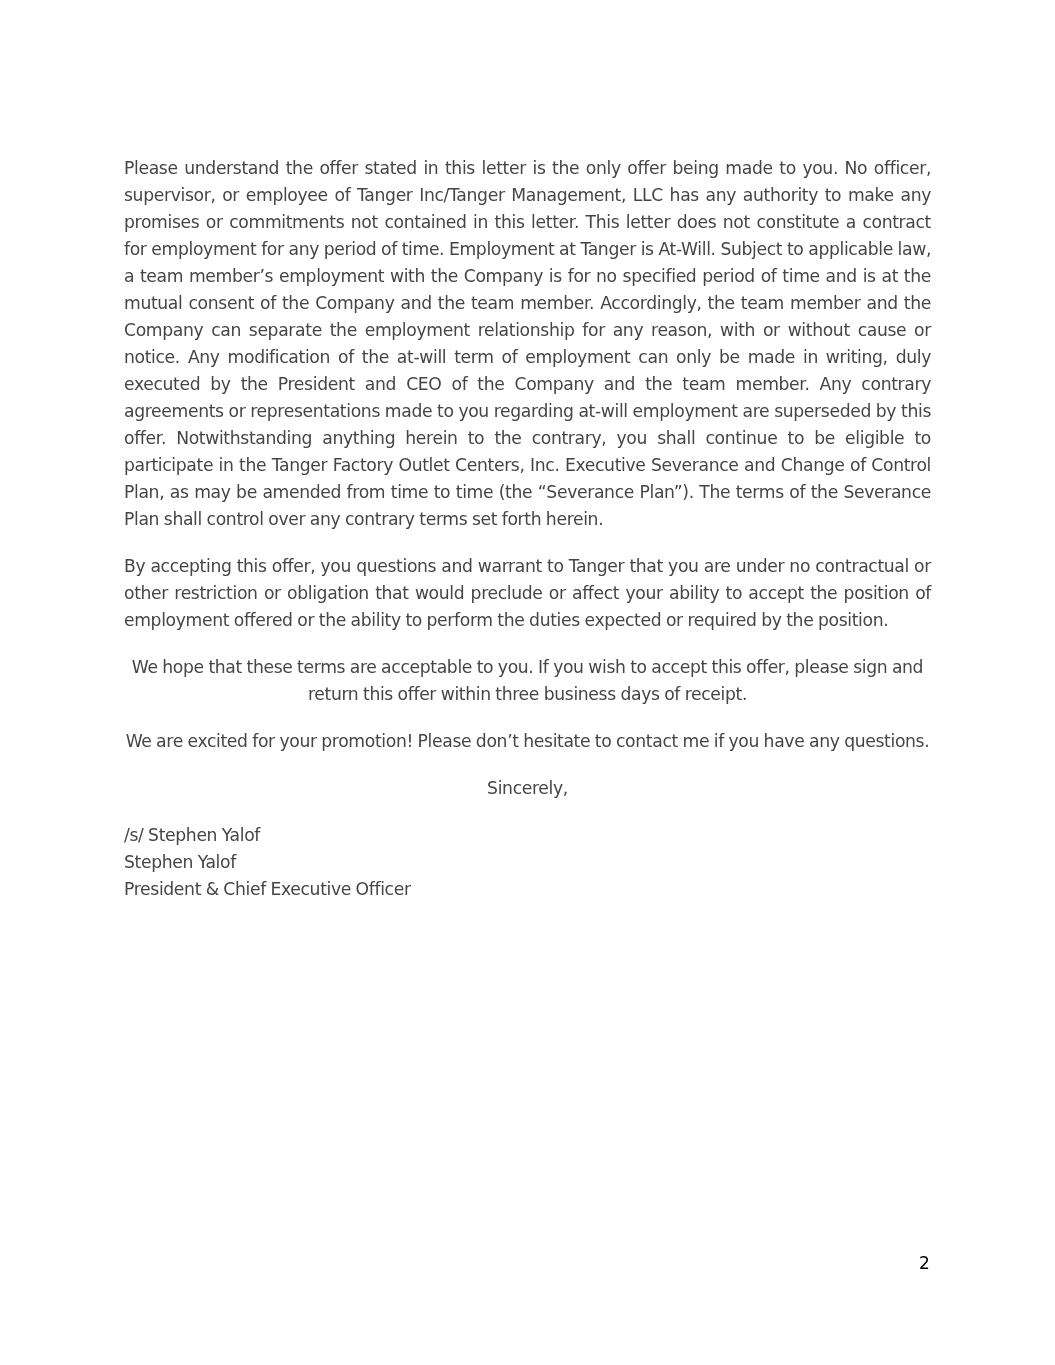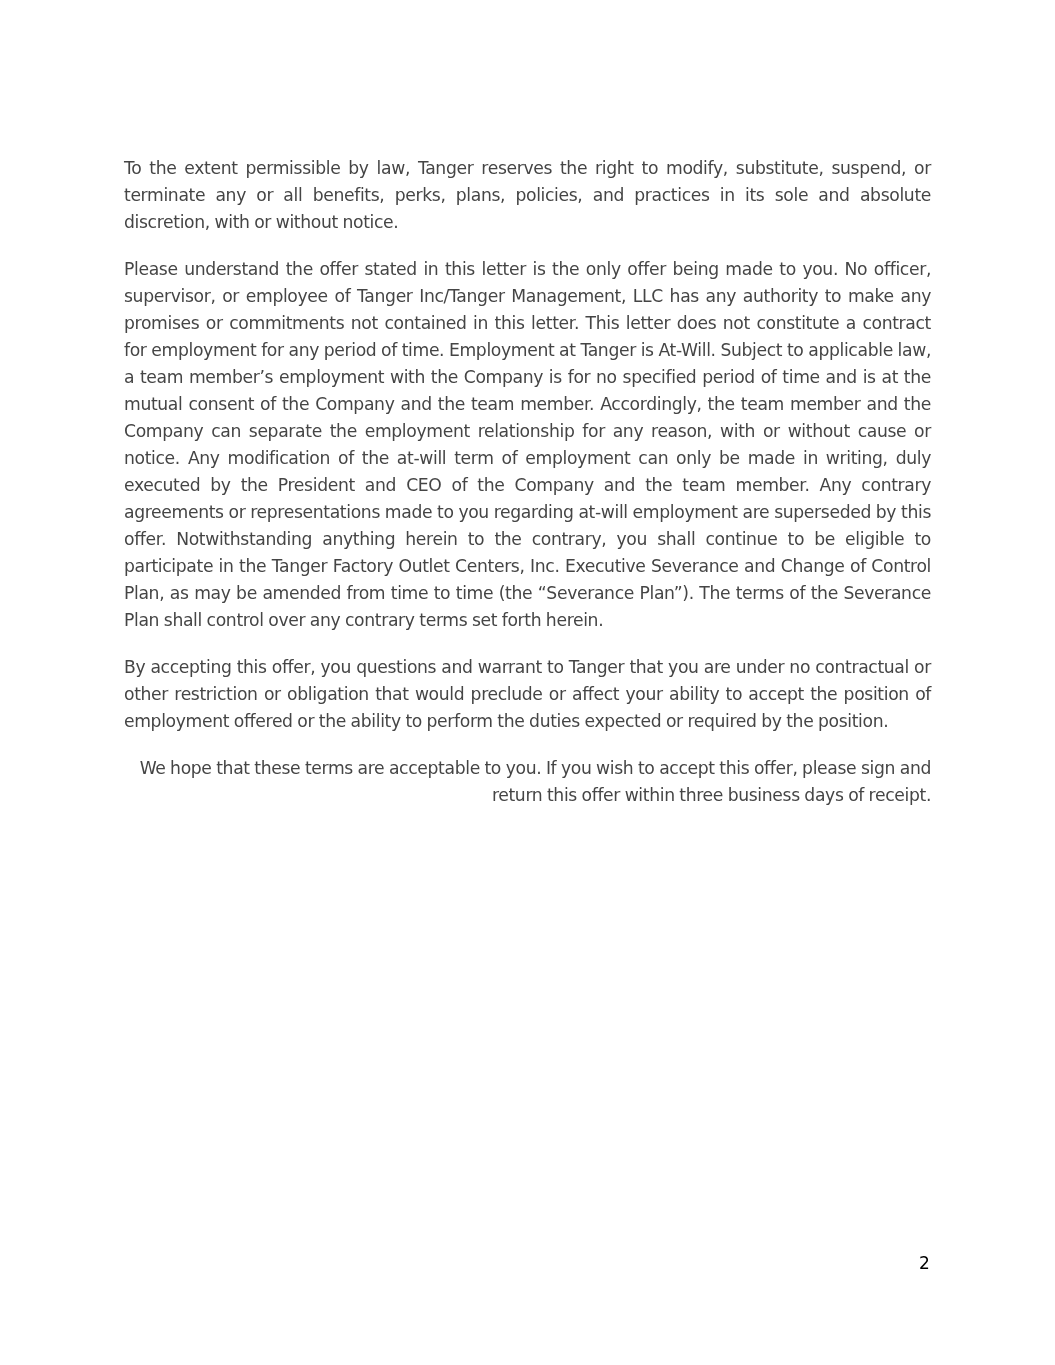--- a/index.html
+++ b/index.html
@@ -1,29 +1,35 @@
 <!DOCTYPE html>
 <html><head>
 <meta charset="utf-8">
 <style>
   html, body { margin: 0; padding: 0; background: #ffffff; }
   body { width: 1055px; height: 1365px; position: relative; overflow: hidden; }
   .page { position: absolute; left: 124px; top: 155px; width: 807px;
     font-family: "DejaVu Sans", sans-serif; font-size: 17.2px; line-height: 27px;
     color: #454545; letter-spacing: -0.35px; word-spacing: -0.5px; }
   .para { margin: 0 0 20px 0; text-align: justify; }
-  .para.left { text-align: right; }
+  .para.left { text-align: center; }
   .sig-line { margin: 0; }
   .sig-block { margin: 0 0 46px 0; }
   .page-number { position: absolute; left: 919px; top: 1253px;
     font-family: "DejaVu Sans", sans-serif; font-size: 17px; color: #000; }
 </style>
 </head>
 <body>
 
 <div class="page">
-  <p class="para">To the extent permissible by law, Tanger reserves the right to modify, substitute, suspend, or terminate any or all benefits, perks, plans, policies, and practices in its sole and absolute discretion, with or without notice.</p>
   <p class="para">Please understand the offer stated in this letter is the only offer being made to you.  No officer, supervisor, or employee of Tanger Inc/Tanger Management, LLC has any authority to make any promises or commitments not contained in this letter.  This letter does not constitute a contract for employment for any period of time.  Employment at Tanger is At-Will.  Subject to applicable law, a team member’s employment with the Company is for no specified period of time and is at the mutual consent of the Company and the team member.  Accordingly, the team member and the Company can separate the employment relationship for any reason, with or without cause or notice.  Any modification of the at-will term of employment can only be made in writing, duly executed by the President and CEO of the Company and the team member.  Any contrary agreements or representations made to you regarding at-will employment are superseded by this offer. Notwithstanding anything herein to the contrary, you shall continue to be eligible to participate in the Tanger Factory Outlet Centers, Inc. Executive Severance and Change of Control Plan, as may be amended from time to time (the “Severance Plan”). The terms of the Severance Plan shall control over any contrary terms set forth herein.</p>
   <p class="para">By accepting this offer, you questions and warrant to Tanger that you are under no contractual or other restriction or obligation that would preclude or affect your ability to accept the position of employment offered or the ability to perform the duties expected or required by the position.</p>
   <p class="para left">We hope that these terms are acceptable to you.  If you wish to accept this offer, please sign and return this offer within three business days of receipt.</p>
+  <p class="para left">We are excited for your promotion!  Please don’t hesitate to contact me if you have any questions.</p>
+  <p class="para left">Sincerely,</p>
+  <div class="sig-block">
+    <p class="sig-line">/s/ Stephen Yalof</p>
+    <p class="sig-line">Stephen Yalof</p>
+    <p class="sig-line">President &amp; Chief Executive Officer</p>
+  </div>
 </div>
 
 <div class="page-number">2</div>
 
 </body></html>

